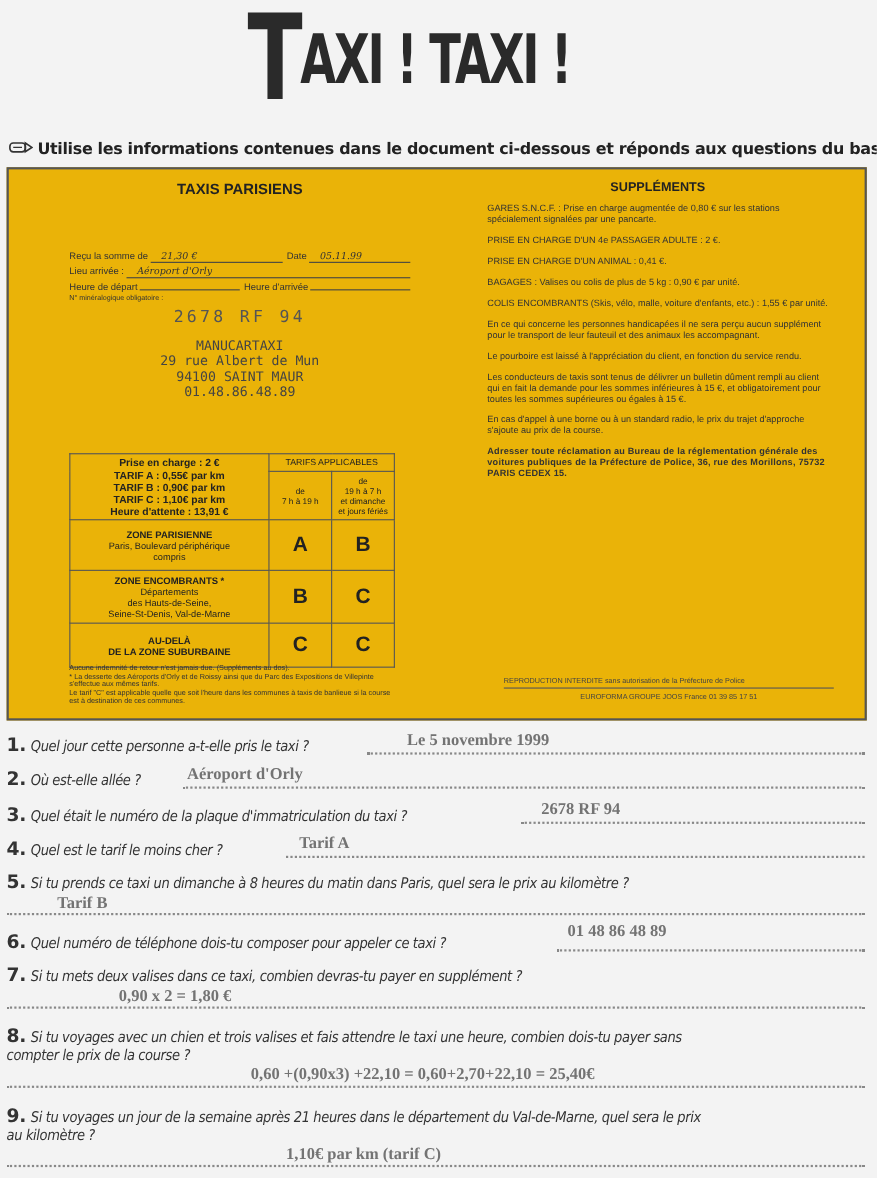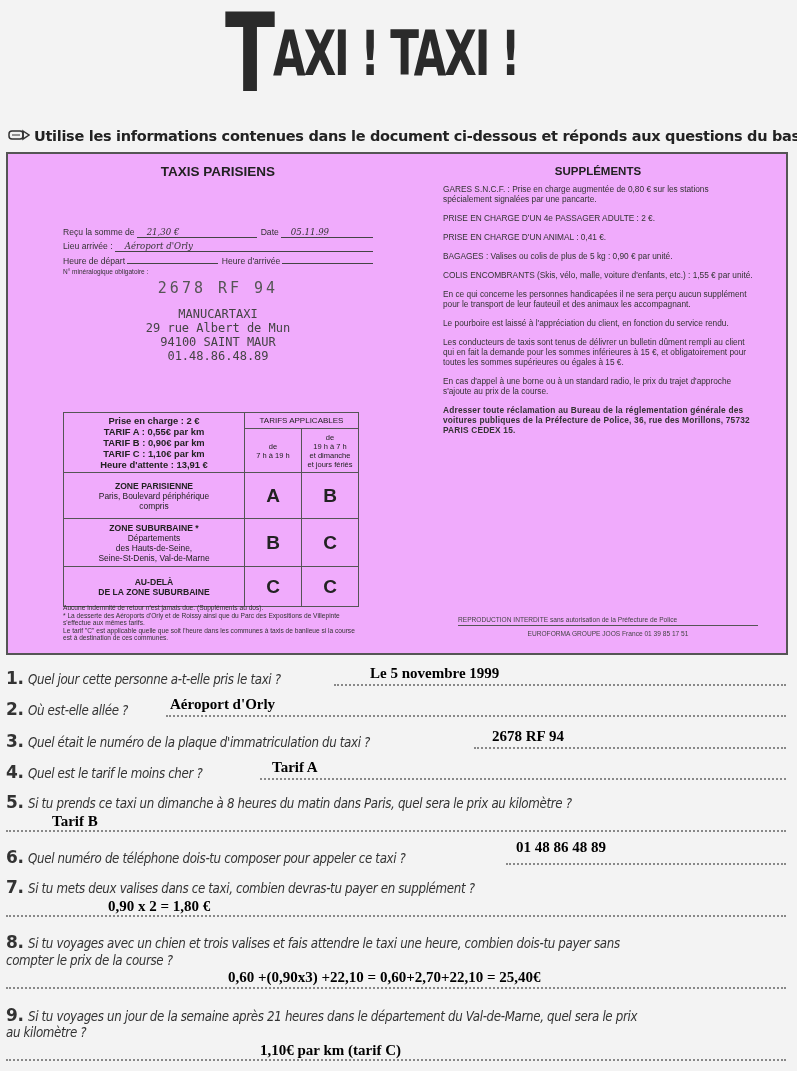--- a/index.html
+++ b/index.html
@@ -21,21 +21,21 @@
 
   .instruction {
     position: absolute; left: 8px; top: 128px; font-size: 14.5px; font-weight: bold;
     font-family: "DejaVu Sans", sans-serif; color: #222; letter-spacing: -0.3px;
     white-space: nowrap;
   }
   .instruction .pencil { display: inline-block; width: 22px; margin-right: 4px; font-weight: normal; }
 
   .doc-box {
     position: absolute; left: 6px; top: 152px; width: 782px; height: 503px;
-    border: 2px solid #555; background: #f0abfc;
+    border: 2px solid #555; background: #eab308;
   }
 
   .receipt { position: absolute; left: 55px; top: 6px; width: 310px; font-size: 9px; color: #333; }
   .receipt-title { text-align: center; font-size: 13.5px; font-weight: bold; color: #222; margin-top: 4px; }
   .form-lines { margin-top: 46px; }
   .form-line { position: relative; height: 14px; line-height: 14px; font-size: 8.6px; white-space: nowrap; display: flex; align-items: baseline; }
   .form-line .fill { flex: 1; border-bottom: 1px solid #444; margin-left: 2px; height: 11px; position: relative; font-family: "DejaVu Serif", serif; font-style: italic; font-size: 8.6px; padding-left: 10px; line-height: 10px; }
   .form-line .fill.short { flex: 0 0 120px; }
   .form-line .lbl2 { margin-left: 4px; }
   .small-lbl { font-size: 6.5px; margin-top: 1px; }
@@ -58,21 +58,21 @@
   .supp-p.bold { font-weight: bold; letter-spacing: 0.2px; }
   .repro { position: absolute; left: 450px; top: 462px; width: 300px; font-size: 6.6px; color: #444; text-align: center; }
   .repro .line1 { border-bottom: 1px solid #555; padding-bottom: 2px; text-align: left; }
   .repro .line2 { margin-top: 4px; }
 
   .questions { position: absolute; left: 6px; top: 662px; width: 780px; }
   .q { position: absolute; left: 0; width: 780px; font-family: "DejaVu Sans", sans-serif; font-style: italic; font-size: 13.5px; color: #333; letter-spacing: -0.4px; }
   .q .num { font-style: normal; font-weight: bold; font-size: 17px; color: #333; margin-right: 4px; }
   .q .qtext { transform: scaleX(0.88); display: inline-block; transform-origin: left center; }
   .dots { position: absolute; border-bottom: 2px dotted #888; height: 1px; }
-  .ans { position: absolute; font-family: "Liberation Serif", serif; font-weight: bold; color: #000000; font-size: 15px; white-space: nowrap; }
+  .ans { position: absolute; font-family: "Liberation Serif", serif; font-weight: bold; color: #737373; font-size: 15px; white-space: nowrap; }
 </style>
 </head>
 <body>
 
 <div class="title">
   <div class="title-text"><span class="title-big-t">T</span><span>AXI ! TAXI !</span></div>
 </div>
 
 <div class="instruction">
   <span class="pencil">
@@ -143,21 +143,21 @@
         <td class="zone">
           <b>ZONE PARISIENNE</b>
           <div>Paris, Boulevard périphérique</div>
           <div>compris</div>
         </td>
         <td class="letter">A</td>
         <td class="letter">B</td>
       </tr>
       <tr style="height:48px">
         <td class="zone">
-          <b>ZONE SUBURBAINE *</b>
+          <b>ZONE ENCOMBRANTS *</b>
           <div>Départements</div>
           <div>des Hauts-de-Seine,</div>
           <div>Seine-St-Denis, Val-de-Marne</div>
         </td>
         <td class="letter">B</td>
         <td class="letter">C</td>
       </tr>
       <tr style="height:40px">
         <td class="zone">
           <b>AU-DELÀ</b>

